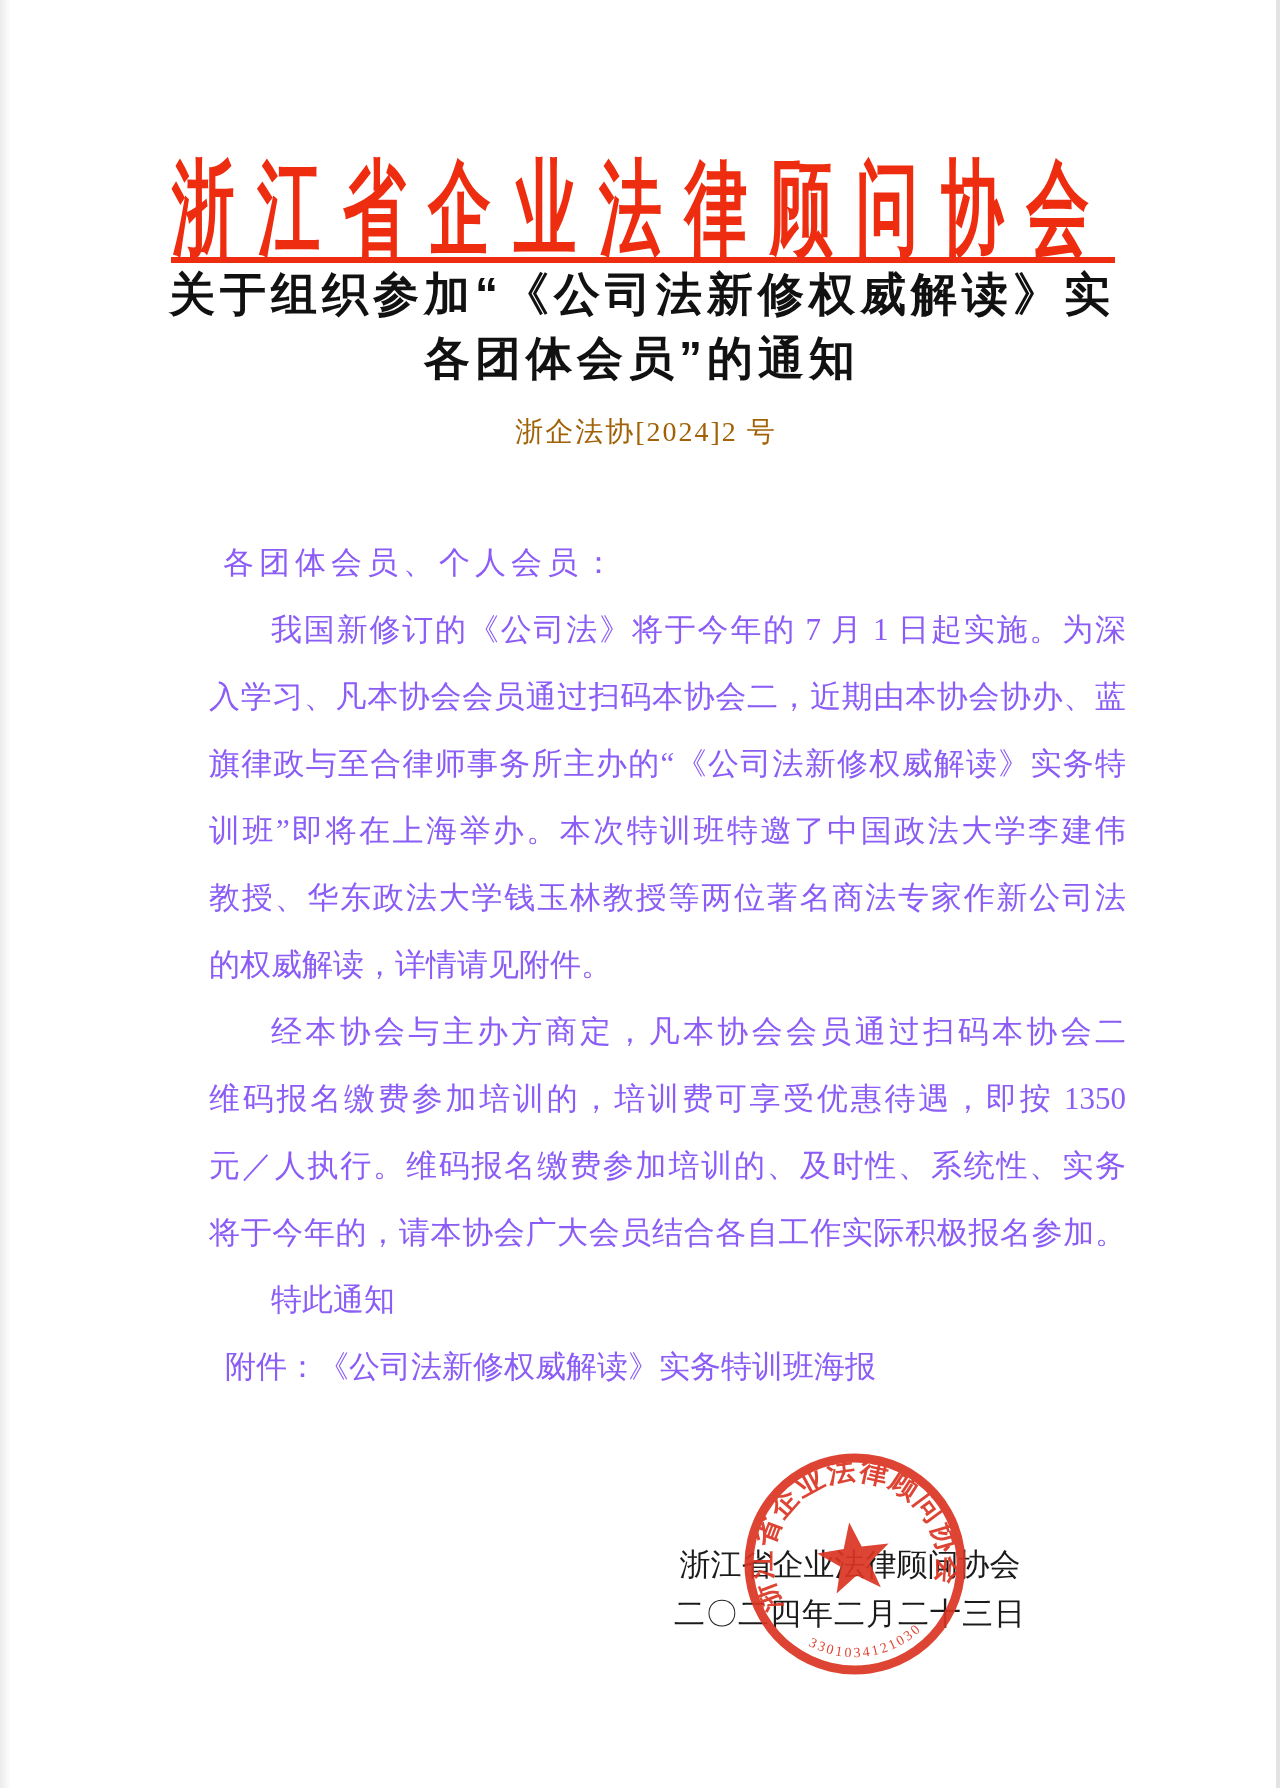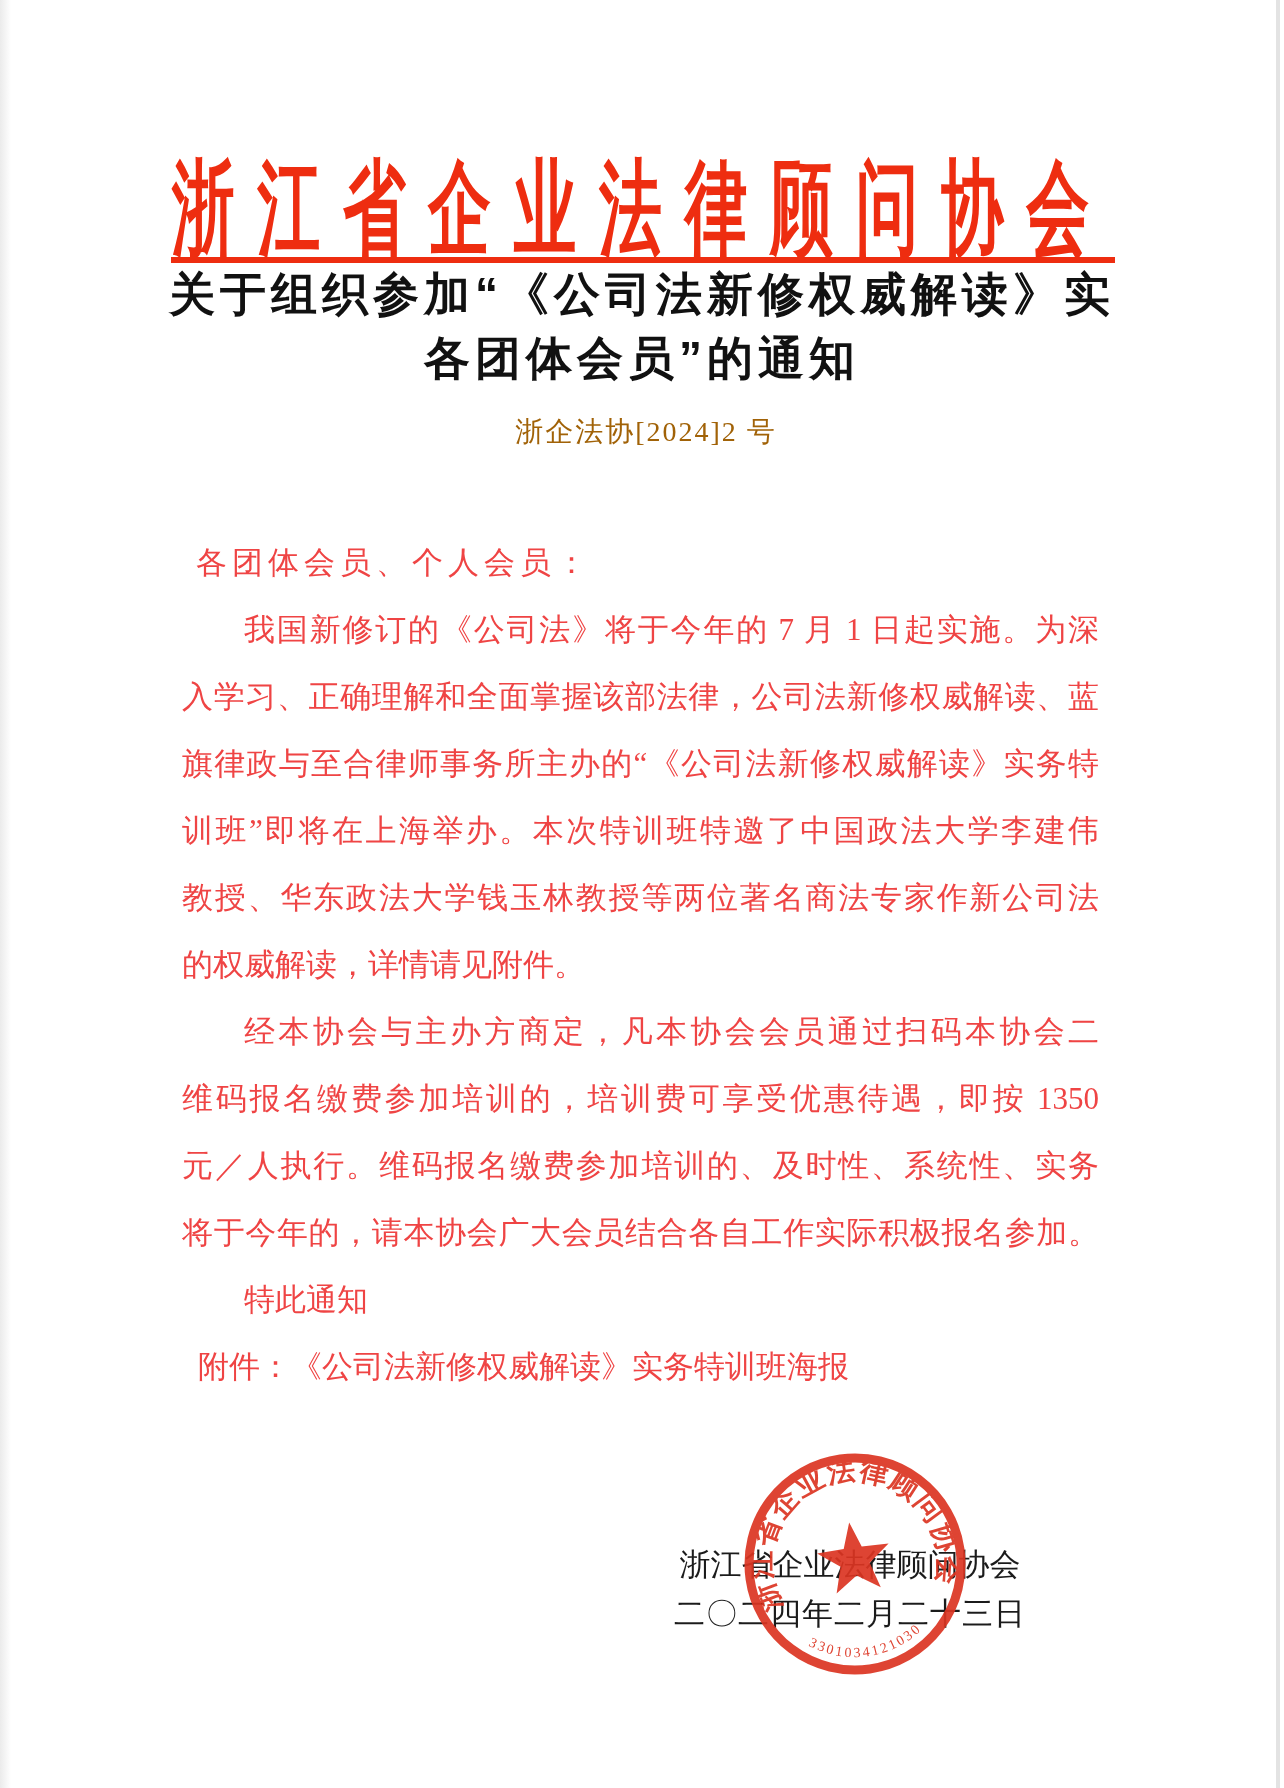--- a/index.html
+++ b/index.html
@@ -13,22 +13,22 @@
 
   .red-rule{position:absolute;left:171px;top:257px;width:944px;height:6px;background:#ee2d10;}
 
   .title{position:absolute;left:0;top:262px;width:1284px;text-align:center;
     font-family:"Liberation Sans","DejaVu Sans",sans-serif;font-weight:bold;
     font-size:46px;line-height:64px;letter-spacing:5px;color:#111;}
 
   .doc-number{position:absolute;left:4px;top:413px;width:1284px;text-align:center;
     font-size:28px;letter-spacing:2px;color:#a16207;}
 
-  .body-text{position:absolute;left:182px;top:529px;width:917px;
-    font-size:31px;line-height:67px;color:#ef4444;}
+  .body-text{position:absolute;left:209px;top:529px;width:917px;
+    font-size:31px;line-height:67px;color:#8b5cf6;}
   .bline{display:block;}
   .fill{text-align:justify;text-align-last:justify;font-family:Liberation Serif, serif;}
   .ind{text-indent:62px;}
   .salutation{letter-spacing:5px;padding-left:14px;}
   .attach{padding-left:16px;}
 
   .signature{position:absolute;left:650px;top:1540px;width:400px;text-align:center;
     font-size:31px;line-height:49px;color:#1b1b1b;}
   .signature .date{letter-spacing:1px;}
 
@@ -52,21 +52,21 @@
   <div class="title">
     <div>关于组织参加“《公司法新修权威解读》实</div>
     <div>各团体会员”的通知</div>
   </div>
 
   <div class="doc-number">浙企法协[2024]2 号</div>
 
   <div class="body-text">
     <span class="bline salutation">各团体会员、个人会员：</span>
     <span class="bline fill ind">我国新修订的《公司法》将于今年的 7 月 1 日起实施。为深</span>
-    <span class="bline fill">入学习、正确理解和全面掌握该部法律，公司法新修权威解读、蓝</span>
+    <span class="bline fill">入学习、凡本协会会员通过扫码本协会二，近期由本协会协办、蓝</span>
     <span class="bline fill">旗律政与至合律师事务所主办的“《公司法新修权威解读》实务特</span>
     <span class="bline fill">训班”即将在上海举办。本次特训班特邀了中国政法大学李建伟</span>
     <span class="bline fill">教授、华东政法大学钱玉林教授等两位著名商法专家作新公司法</span>
     <span class="bline">的权威解读，详情请见附件。</span>
     <span class="bline fill ind">经本协会与主办方商定，凡本协会会员通过扫码本协会二</span>
     <span class="bline fill">维码报名缴费参加培训的，培训费可享受优惠待遇，即按 1350</span>
     <span class="bline fill">元／人执行。维码报名缴费参加培训的、及时性、系统性、实务</span>
     <span class="bline fill">将于今年的，请本协会广大会员结合各自工作实际积极报名参加。</span>
     <span class="bline ind">特此通知</span>
     <span class="bline attach">附件：《公司法新修权威解读》实务特训班海报</span>

